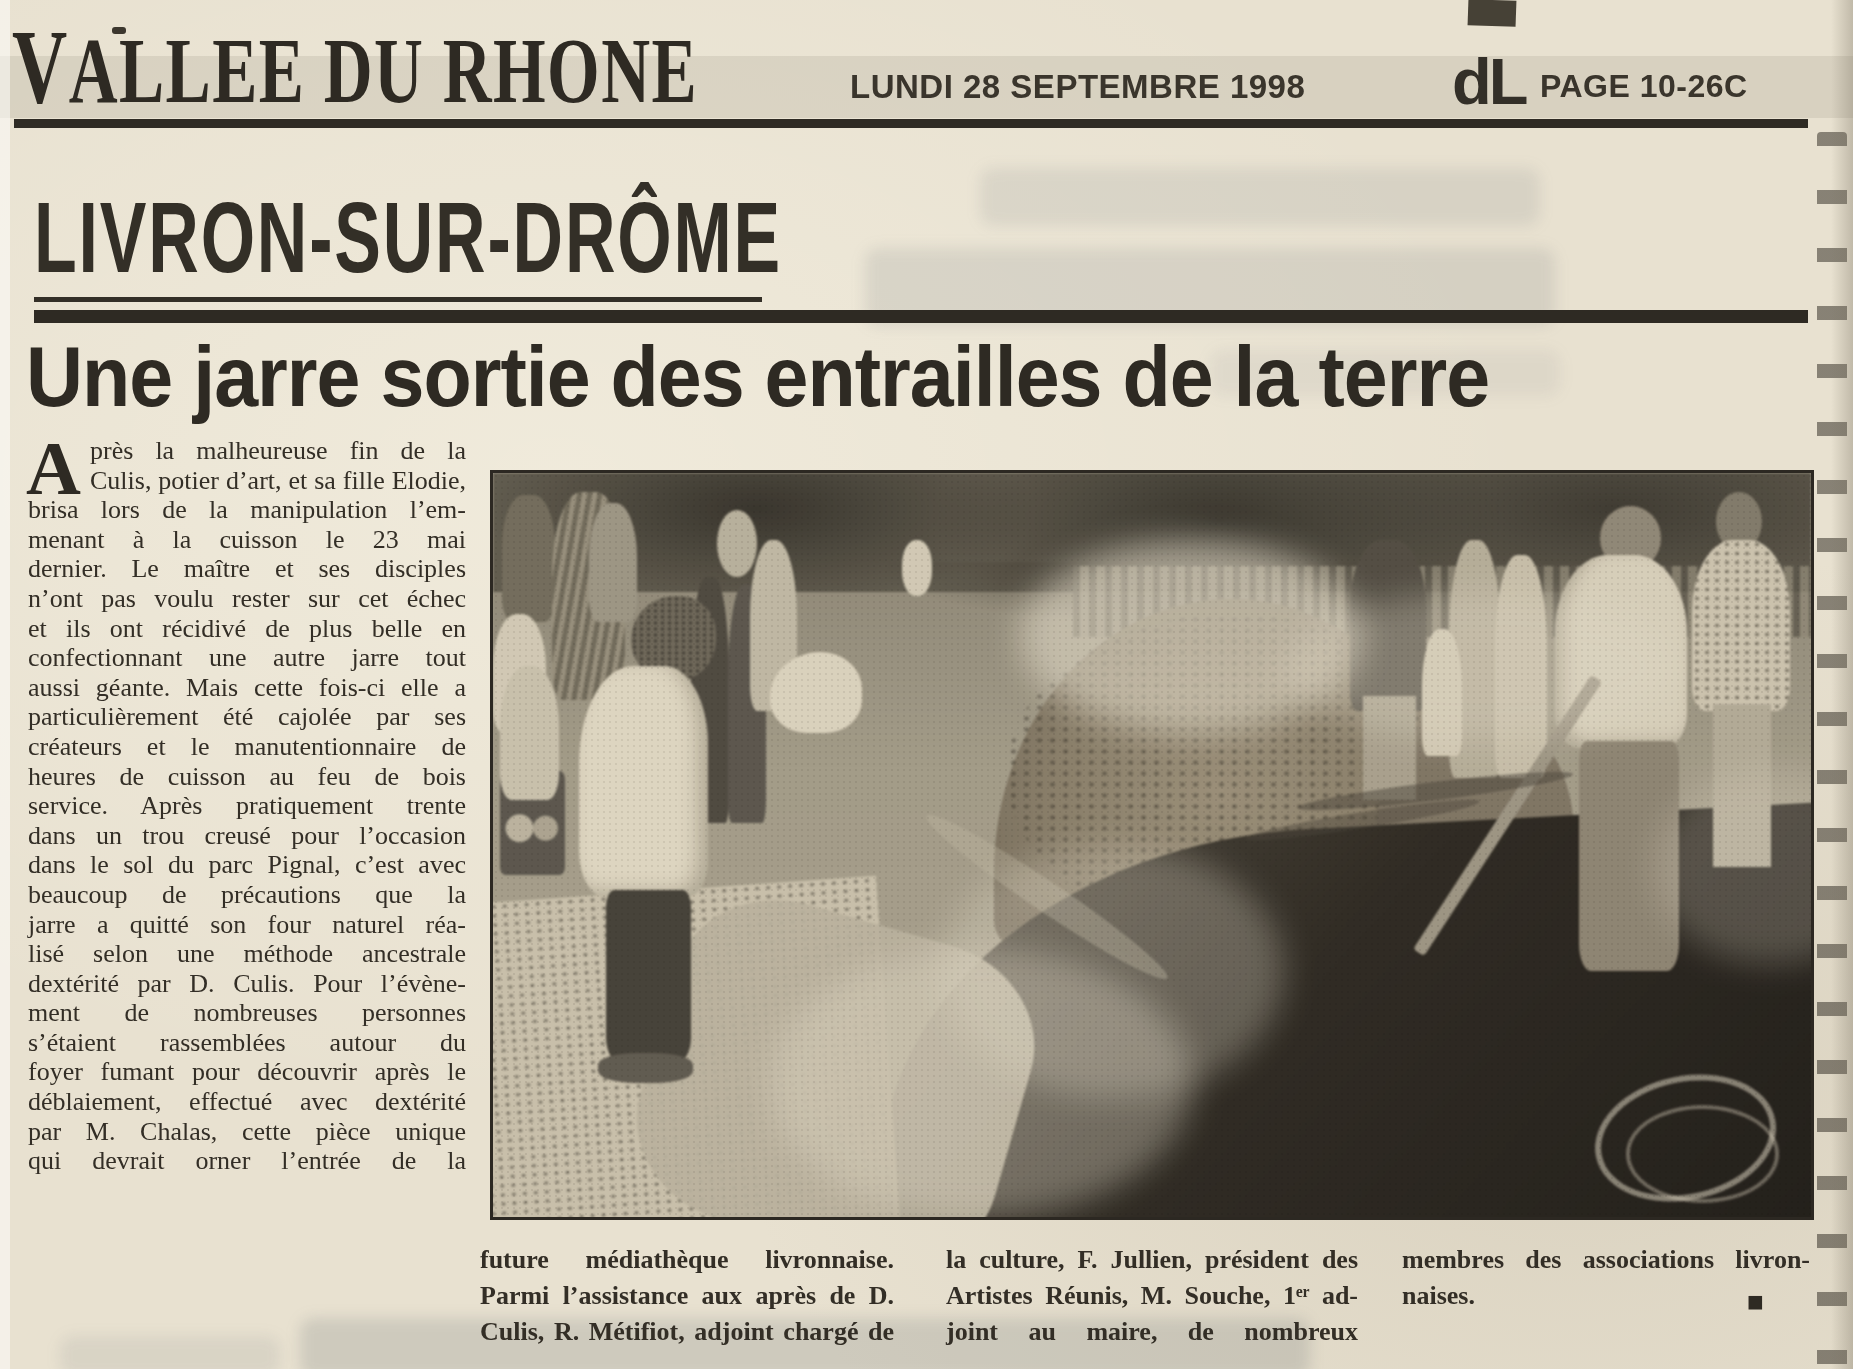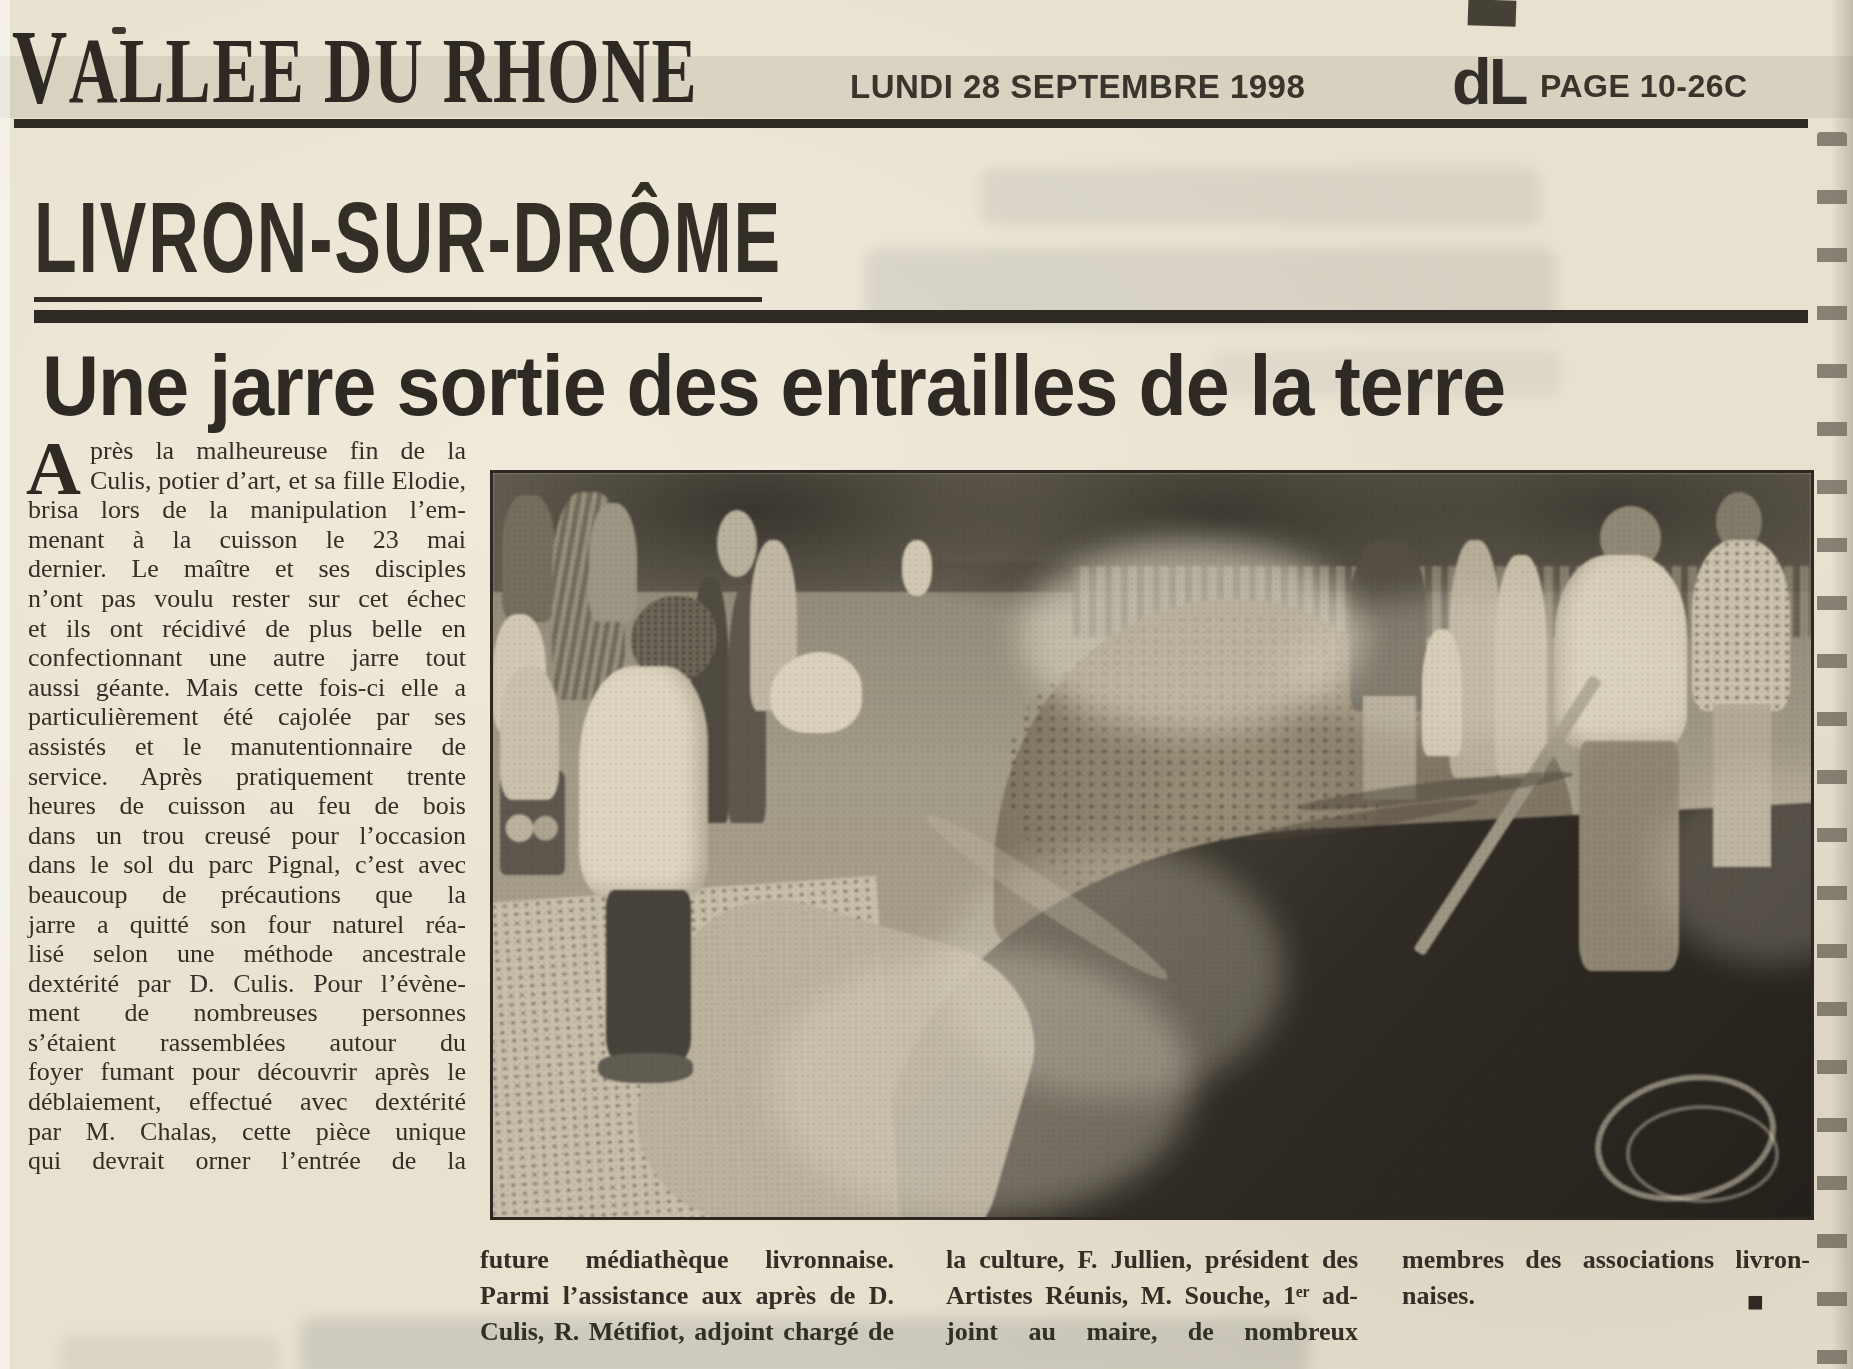--- a/index.html
+++ b/index.html
@@ -26,21 +26,21 @@
     font-weight:700;font-size:32px;letter-spacing:.5px;color:#3a352c;white-space:nowrap;}
   .corner-mark{position:absolute;left:1468px;top:0;width:48px;height:26px;background:#464136;transform:rotate(2deg);}
   .spec-dot{position:absolute;left:112px;top:27px;width:14px;height:7px;background:#3c372e;border-radius:3px;}
 
   
   .kicker{position:absolute;left:34px;top:188px;white-space:nowrap;}
   .kicker span{display:inline-block;font-family:"Liberation Sans",sans-serif;font-weight:700;
     font-size:76px;line-height:1;letter-spacing:2px;transform:scale(.92,1.32);transform-origin:left top;color:#332f27;}
   .kicker-underline{position:absolute;left:34px;top:297px;width:728px;height:5px;background:#332f27;}
   .bar-thick{position:absolute;left:34px;top:310px;width:1774px;height:13px;background:#2e2a23;}
-  .headline{position:absolute;left:26px;top:343px;white-space:nowrap;margin-left:16px;}
+  .headline{position:absolute;left:26px;top:334px;white-space:nowrap;}
   .headline span{display:inline-block;font-family:"Liberation Sans",sans-serif;font-weight:700;
     font-size:79px;line-height:1;letter-spacing:-1px;transform:scale(1,1.08);transform-origin:left top;color:#2e2a23;}
 
   
   .body-col{position:absolute;left:28px;top:436px;width:438px;font-size:26px;line-height:29.6px;color:#332e26;}
   .tline{text-align:justify;text-align-last:justify;white-space:normal;}
   .body-col div.tline:nth-of-type(1),
   .body-col div.tline:nth-of-type(2){padding-left:62px;}
   .drop-cap{position:absolute;left:-2px;top:2px;font-family:"Liberation Serif",serif;font-weight:700;
     font-size:76px;line-height:60px;color:#2e2a23;}
@@ -184,23 +184,23 @@
   <div class="tline">près la malheureuse fin de la</div>
       <div class="tline">Culis, potier d’art, et sa fille Elodie,</div>
       <div class="tline">brisa lors de la manipulation l’em-</div>
       <div class="tline">menant à la cuisson le 23 mai</div>
       <div class="tline">dernier. Le maître et ses disciples</div>
       <div class="tline">n’ont pas voulu rester sur cet échec</div>
       <div class="tline">et ils ont récidivé de plus belle en</div>
       <div class="tline">confectionnant une autre jarre tout</div>
       <div class="tline">aussi géante. Mais cette fois-ci elle a</div>
       <div class="tline">particulièrement été cajolée par ses</div>
-      <div class="tline">assistés et le manutentionnaire de</div>
+      <div class="tline">créateurs et le manutentionnaire de</div>
+      <div class="tline">heures de cuisson au feu de bois</div>
       <div class="tline">service. Après pratiquement trente</div>
-      <div class="tline">heures de cuisson au feu de bois</div>
       <div class="tline">dans un trou creusé pour l’occasion</div>
       <div class="tline">dans le sol du parc Pignal, c’est avec</div>
       <div class="tline">beaucoup de précautions que la</div>
       <div class="tline">jarre a quitté son four naturel réa-</div>
       <div class="tline">lisé selon une méthode ancestrale</div>
       <div class="tline">dextérité par D. Culis. Pour l’évène-</div>
       <div class="tline">ment de nombreuses personnes</div>
       <div class="tline">s’étaient rassemblées autour du</div>
       <div class="tline">foyer fumant pour découvrir après le</div>
       <div class="tline">déblaiement, effectué avec dextérité</div>

